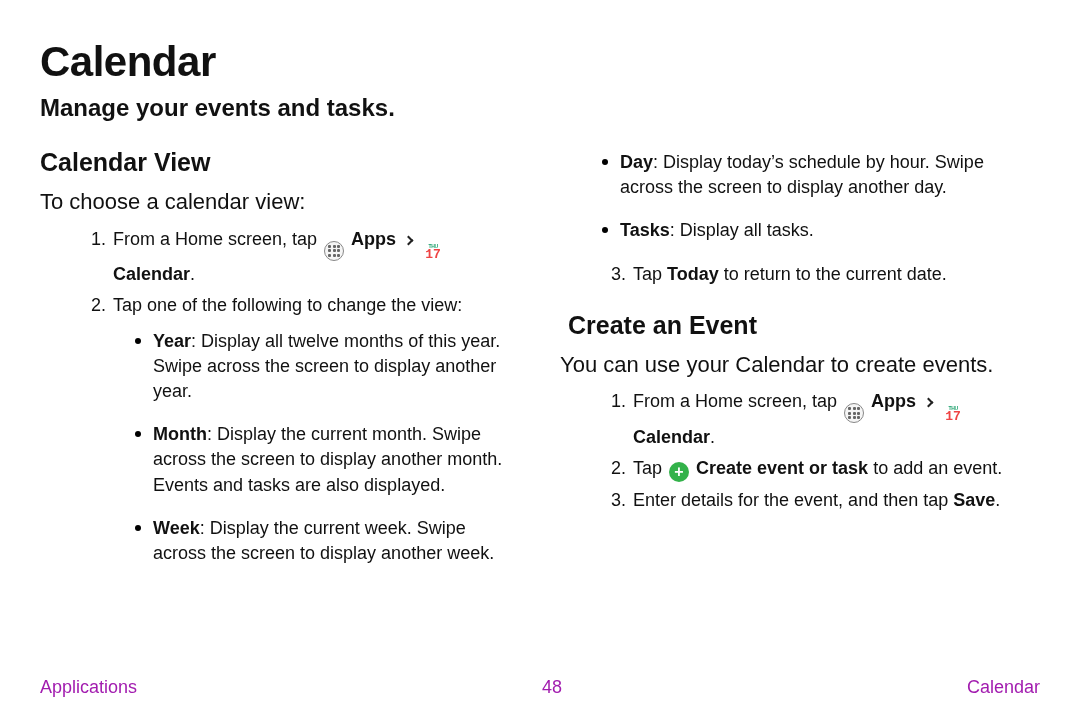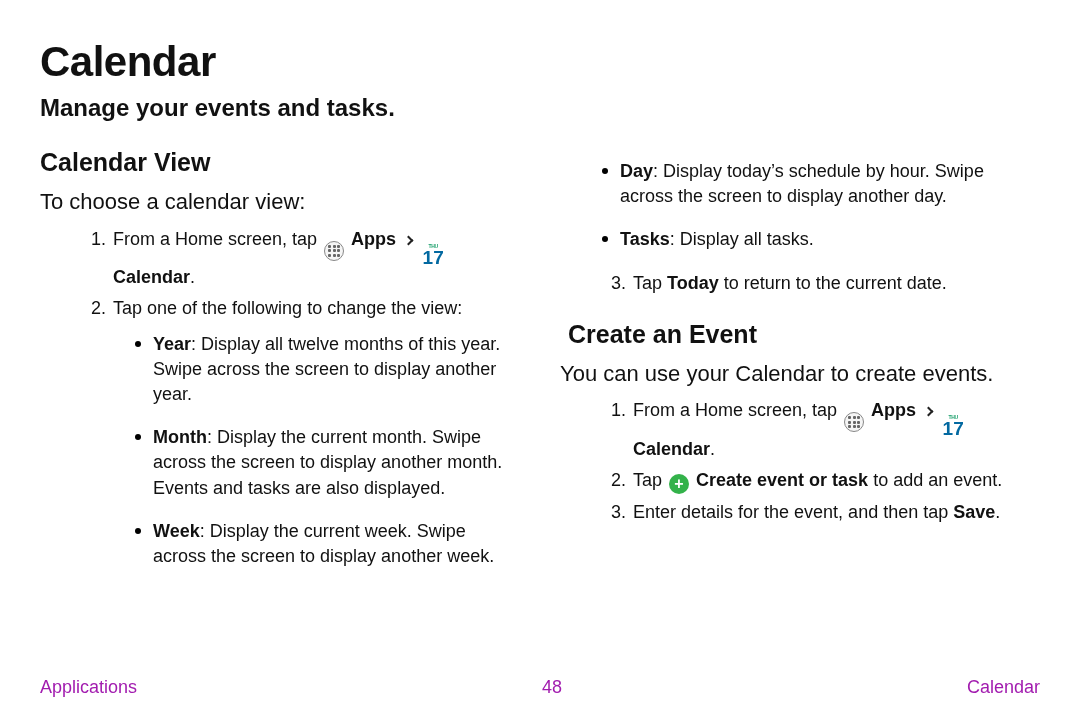--- a/index.html
+++ b/index.html
@@ -96,21 +96,21 @@
     display:inline-flex;
     flex-direction:column;
     align-items:center;
     justify-content:center;
     width:20px; height:20px;
     vertical-align:-3px;
     margin:0 2px;
     line-height:1;
   }
   .cal-icon .thu { font-size:5px; color:#1ba06b; font-weight:700; letter-spacing:-0.3px; }
-  .cal-icon .num { font-size:19px; color:#0369a1; font-weight:700; margin-top:-1px; }
+  .cal-icon .num { font-size:13px; color:#ef4444; font-weight:700; margin-top:-1px;font-family:Liberation Mono, monospace; }
 
   .plus-icon {
     display:inline-flex;
     align-items:center;
     justify-content:center;
     width:20px;height:20px;
     background:#33b24a;
     border-radius:50%;
     color:#fff;
     font-weight:700;
@@ -186,21 +186,21 @@
           </li>
           <li>
             <span class="b">Week</span><span>: Display the current week. Swipe across the screen to display another week.</span>
           </li>
         </ul>
       </li>
     </ol>
   </div>
 
   <div class="col">
-    <ul class="bullets" style="padding-left:42px; margin-top:15px;">
+    <ul class="bullets" style="padding-left:42px; margin-top:6px;">
       <li>
         <span class="b">Day</span><span>: Display today’s schedule by hour. Swipe across the screen to display another day.</span>
       </li>
       <li>
         <span class="b">Tasks</span><span>: Display all tasks.</span>
       </li>
     </ul>
 
     <ol class="steps" start="3">
       <li>

